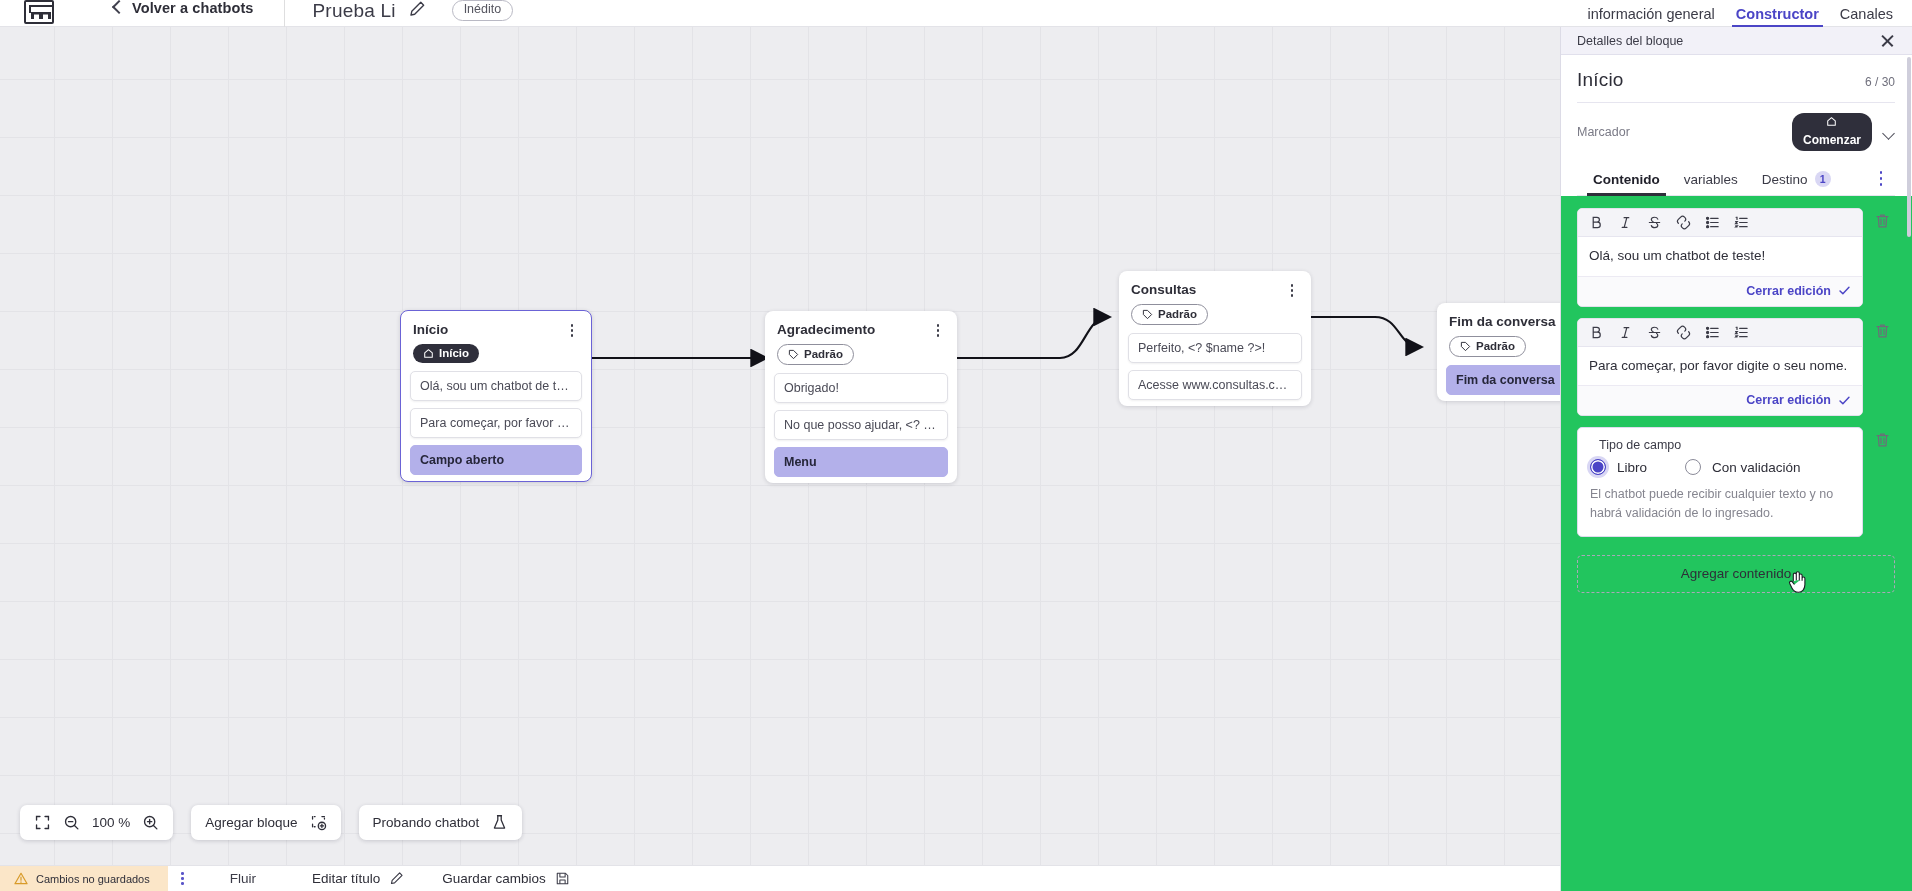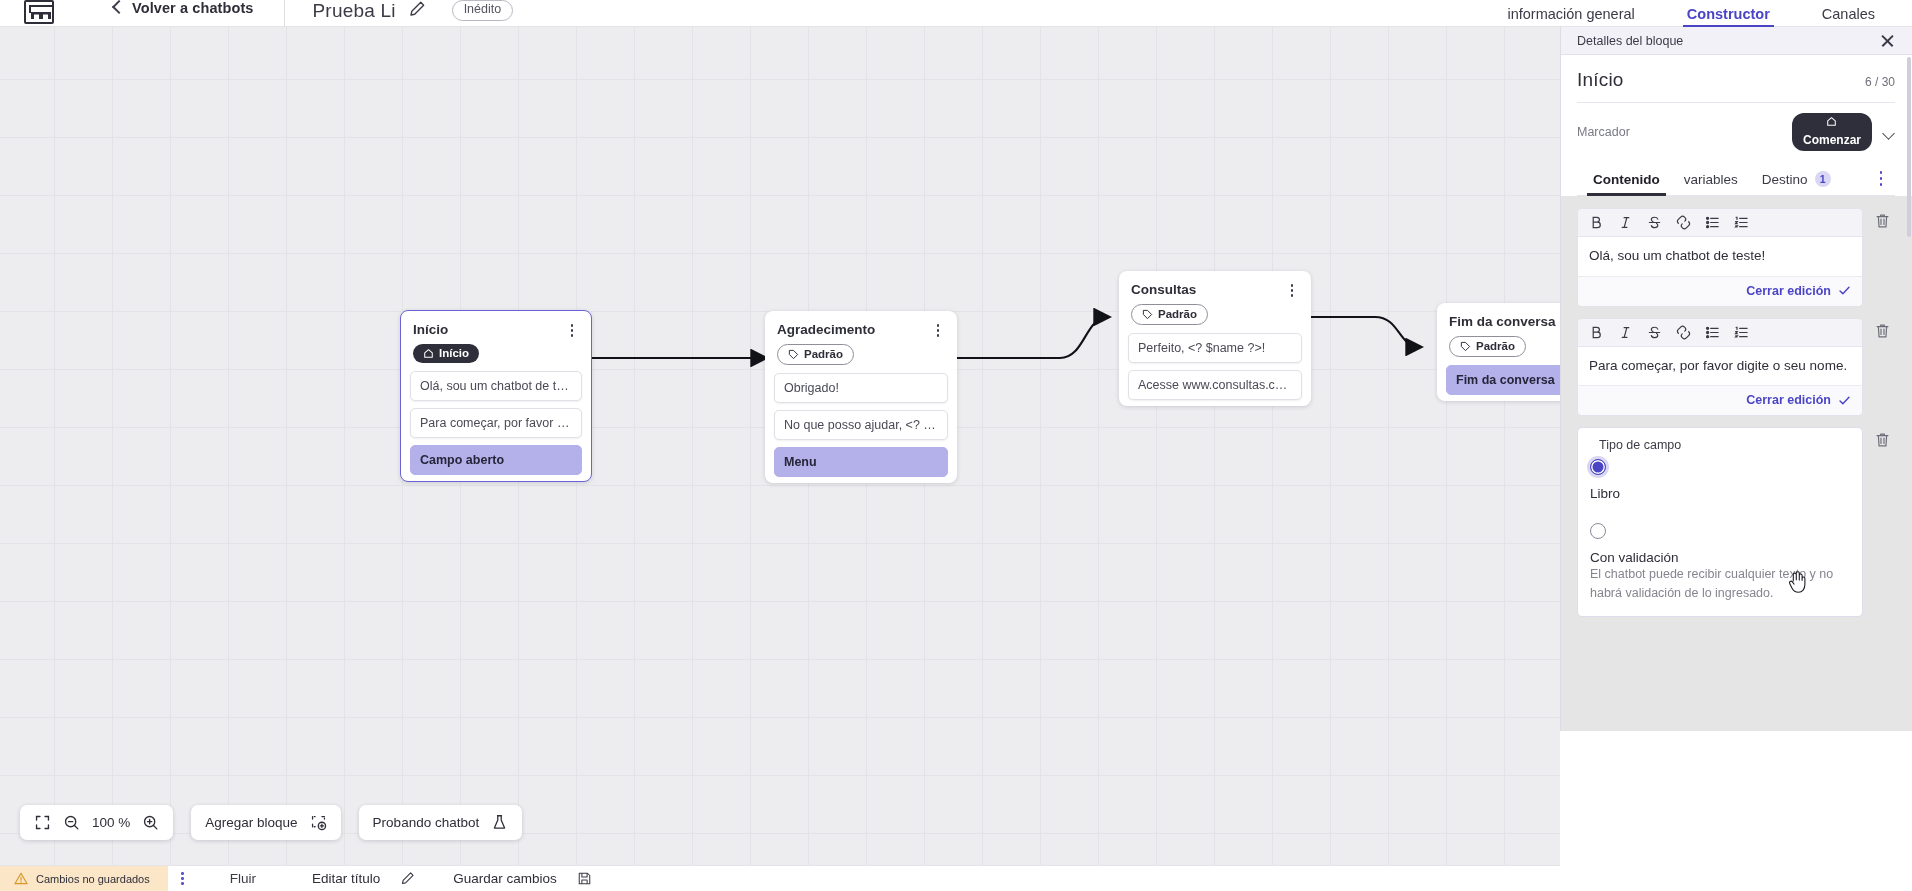--- a/index.html
+++ b/index.html
@@ -51,22 +51,22 @@
     white-space: nowrap;
   }
   .pencil-icon { margin-left: 12px; width: 18px; height: 18px; flex: none; }
   .pencil-icon svg { display: block; }
   .badge-inedito {
     margin-left: 26px; border: 1px solid #b9b9c4; border-radius: 11px;
     padding: 2px 11px 3px; font-size: 12.5px; color: #55555f; background: #fff;
     line-height: 1.1;
   }
   .toptabs {
-    margin-left: auto; display: flex; align-items: center; gap: 52px;
-    margin-right: 37px; height: 27px;
+    margin-left: auto; display: flex; align-items: center; gap: 21px;
+    margin-right: 19px; height: 27px;
   }
   .toptab {
     font-size: 14.5px; color: #3b3b47; height: 27px; display: flex;
     align-items: center; position: relative; white-space: nowrap;
   }
   .toptab.active { color: #4b45c6; font-weight: bold; }
   .toptab.active::after {
     content: ""; position: absolute; left: -4px; right: -4px; bottom: 0;
     height: 2.5px; background: #4b45c6;
   }
@@ -145,28 +145,28 @@
   .bb-kebab i { width: 2.6px; height: 2.6px; border-radius: 50%; background: #5b55c9; display: block; }
   .bb-tab {
     font-size: 13.5px; color: #3b3b47; height: 40px; display: flex; align-items: center;
     position: relative; margin-left: 14px; padding: 0 18px; white-space: nowrap;
   }
   .bb-tab.active::after {
     content: ""; position: absolute; left: 0; right: 0; bottom: 0;
     height: 2.5px; background: #4b45c6;
   }
   .bb-action {
-    display: flex; align-items: center; gap: 20px; margin-left: 38px;
+    display: flex; align-items: center; gap: 9px; margin-left: 38px;
     font-size: 13.5px; color: #2e2e38; white-space: nowrap;
   }
 
   
   .panel {
-    position: absolute; right: 0; top: 27px; width: 352px; height: 704px;
-    background: #e5e5e5; border-left: 1px solid #dcdbe6;
+    position: absolute; right: 0; top: 27px; width: 352px; height: 864px;
+    background: #22c55e; border-left: 1px solid #dcdbe6;
     display: flex; flex-direction: column; z-index: 30;
   }
   .panel-head {
     height: 28px; display: flex; align-items: center; background: #f2f1f8;
     padding: 0 17px 0 16px; border-bottom: 1px solid #e1e0ec; flex: none;
   }
   .panel-head-title { font-size: 12.5px; color: #3b3b47; flex: 1; }
   .close-x { width: 15px; height: 15px; position: relative; flex: none; }
   .close-x::before, .close-x::after {
     content: ""; position: absolute; left: 0; top: 7px; width: 15px; height: 1.6px;
@@ -255,21 +255,21 @@
   }
   .field-head-label { flex: 1; }
   .chev-up { width: 13px; height: 13px; position: relative; flex: none; }
   .chev-up::before {
     content: ""; position: absolute; left: 2px; top: 5px; width: 8px; height: 8px;
     border-left: 1.7px solid #2b2b3a; border-top: 1.7px solid #2b2b3a;
     transform: rotate(45deg);
   }
   .field-body { padding: 10px 12px 13px; }
   .field-sublabel { font-size: 12.5px; color: #3b3b47; margin: 0 0 7px 9px; }
-  .radio-row { display: flex; gap: 11px; margin-bottom: 0; flex-direction: column; }
+  .radio-row { display: flex; align-items: center; gap: 11px; margin-bottom: 10px; }
   .radio {
     width: 16px; height: 16px; border-radius: 50%; border: 1.6px solid #8b8b99;
     background: #fff; flex: none; position: relative;
   }
   .radio.on { border-color: #4b45c6; background: #4b45c6; box-shadow: 0 0 0 1.5px #fff inset, 0 0 0 3px #d9d7f4; }
   .radio-label { font-size: 13.5px; color: #2e2e38; }
   .radio-gap { width: 16px; }
   .field-hint { font-size: 12.5px; color: #85858f; line-height: 1.5; }
 
   .add-content {
@@ -602,20 +602,21 @@
             <div class="field-hint">El chatbot puede recibir cualquier texto y no habrá validación de lo ingresado.</div>
           </div>
         </div>
         <div class="trash-btn">
           <svg class="trash" viewBox="0 0 16 17" fill="none" stroke="#6d6d79" stroke-width="1.25" stroke-linecap="round" stroke-linejoin="round">
             <path d="M2.2 3.8h11.6M6 3.8V2.2h4v1.6M3.6 3.8l.7 11h7.4l.7-11M6.4 6.4v5.8M9.6 6.4v5.8"></path>
           </svg>
         </div>
       </div>
 
+      <div class="add-content">Agregar contenido</div>
     </div>
 
     <div class="panel-scrollbar"></div>
   </div>
 
   <svg class="cursor-hand" viewBox="0 0 20 24">
     <path d="M6.3 11.5V4.6a1.5 1.5 0 013 0v5.6M9.3 10.2V3.2a1.5 1.5 0 013 0v7M12.3 10.6V5.4a1.4 1.4 0 012.8 0v5.3M15.1 8.4a1.4 1.4 0 012.8 0v6.2c0 4.4-2.6 7.6-6.4 7.6-3.5 0-5.2-1.5-6.6-4.3l-2.3-4.6a1.5 1.5 0 012.5-1.6l2.3 2.8" fill="#ffffff" stroke="#1d1d26" stroke-width="1.1" stroke-linejoin="round"></path>
   </svg>
 
 </div>

